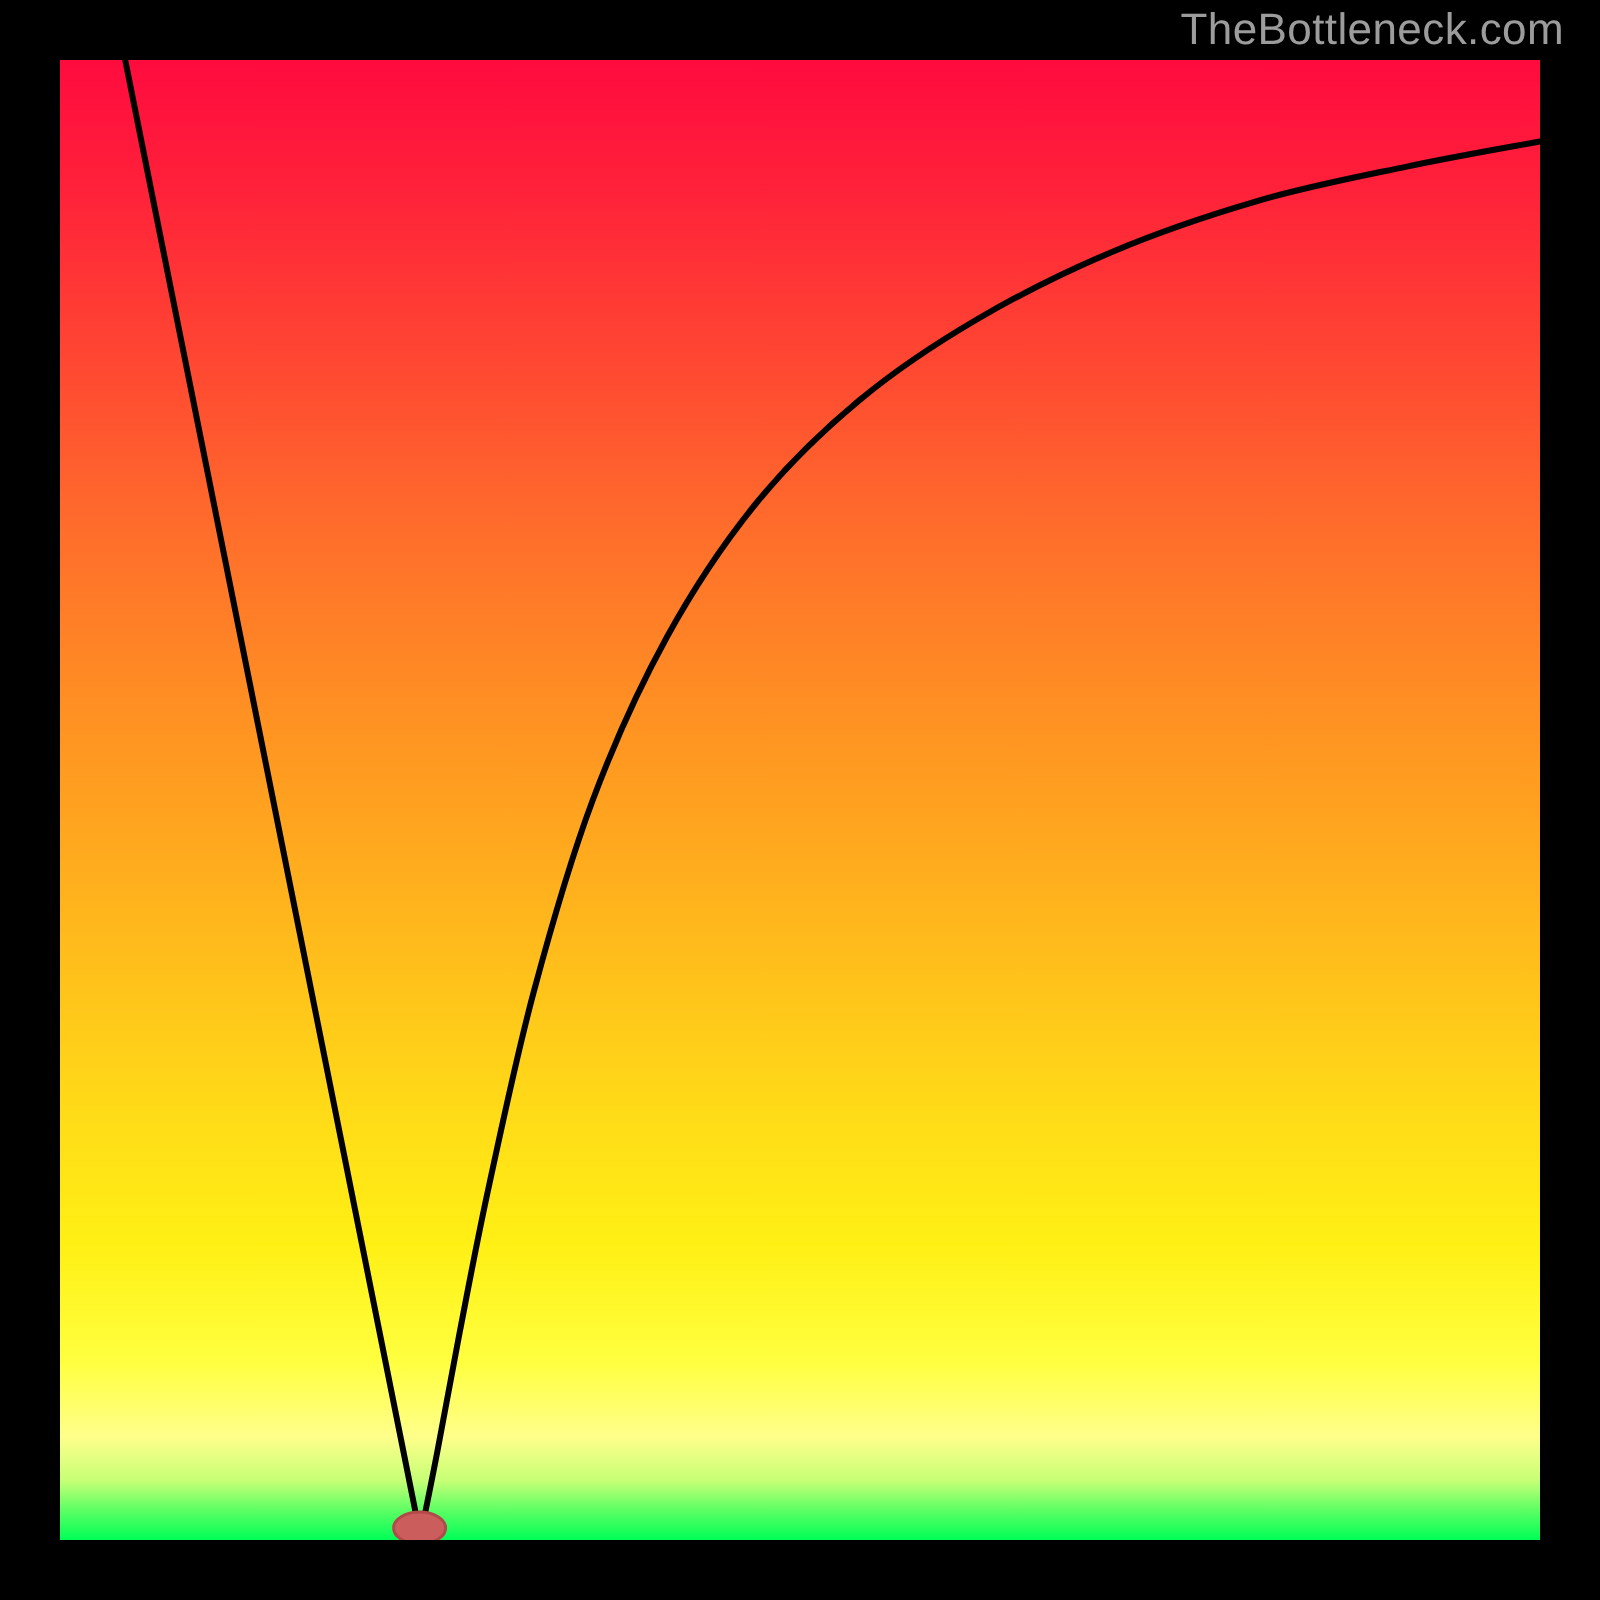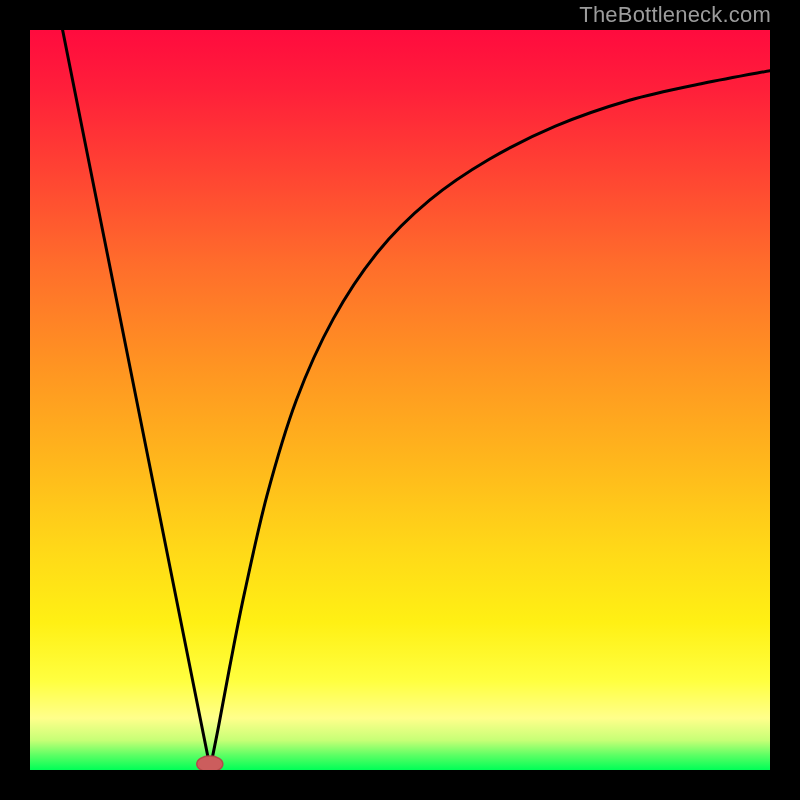--- a/index.html
+++ b/index.html
@@ -45,21 +45,21 @@
   .curve-svg {
     position: absolute;
     top: 0;
     left: 0;
     width: 740px;
     height: 740px;
   }
   .watermark {
     position: absolute;
     top: 2px;
-    right: 29px;
+    right: 18px;
     color: #9c9c9c;
     font-size: 22px;
     font-weight: 400;
     letter-spacing: 0.2px;
   }
 </style>
 </head>
 <body>
 
 <div class="frame">

